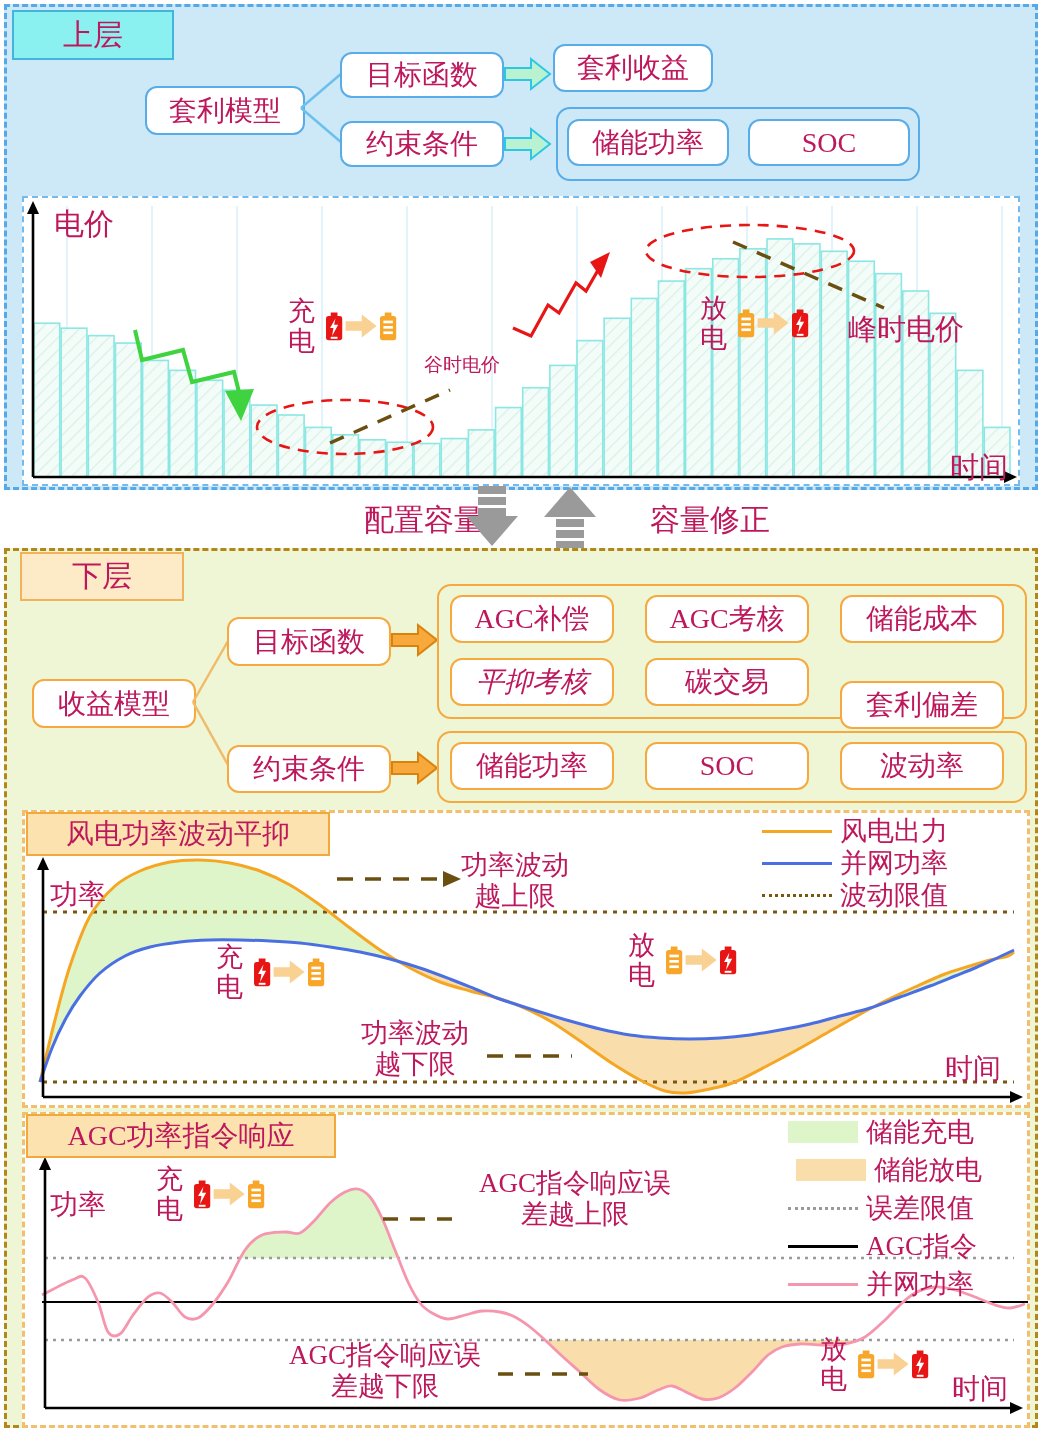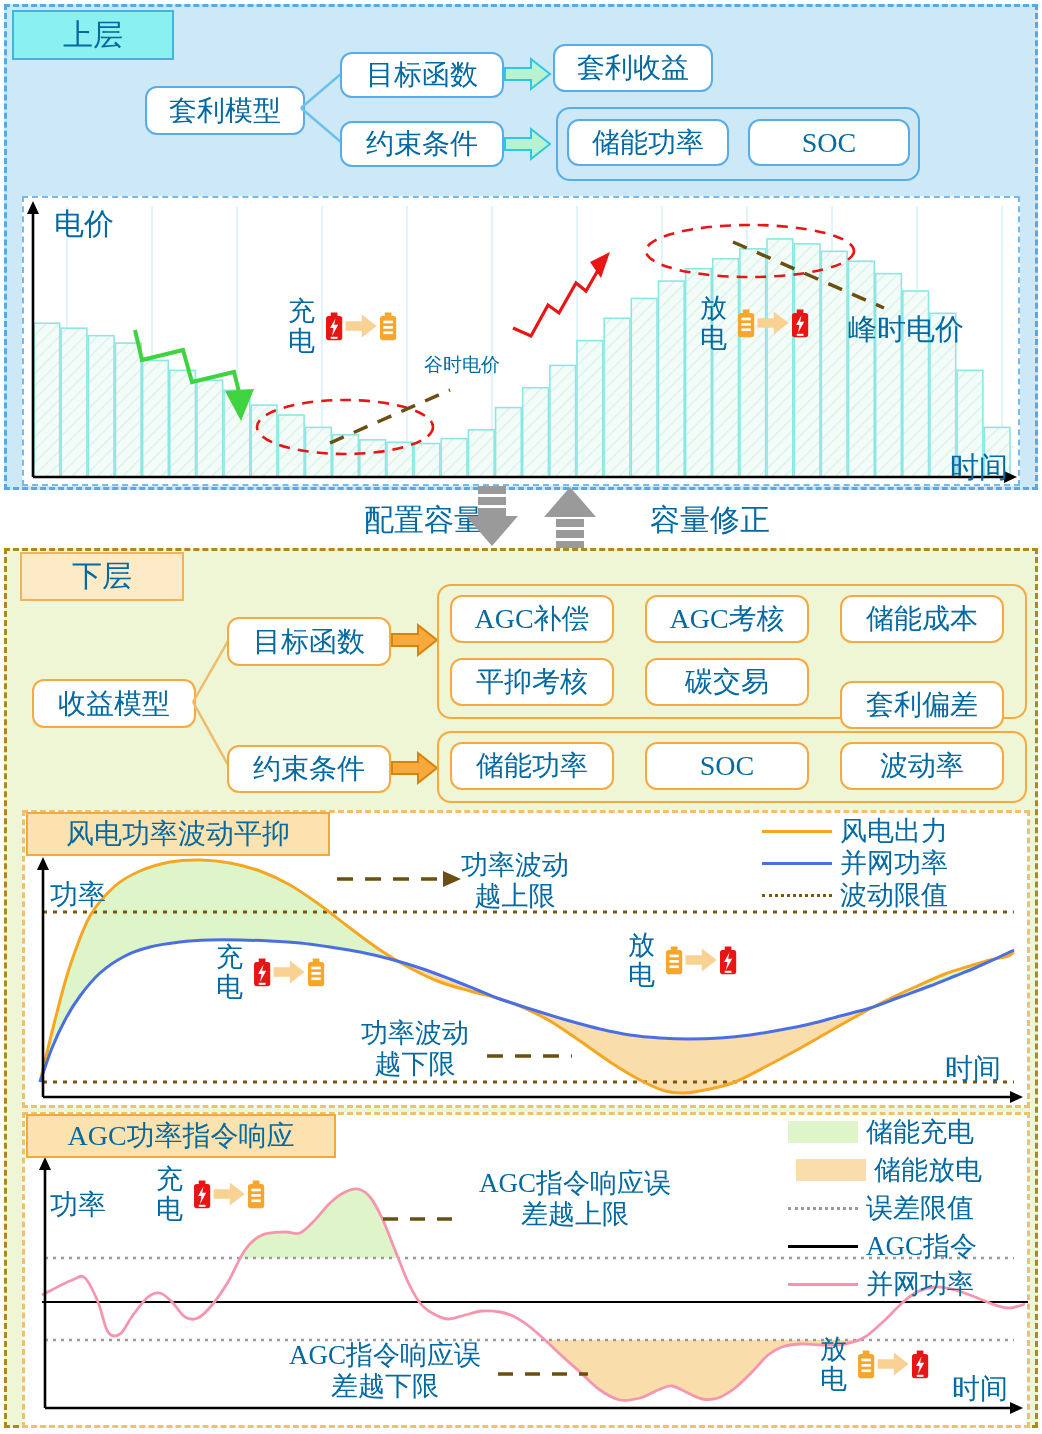--- a/index.html
+++ b/index.html
@@ -1,17 +1,17 @@
 <!DOCTYPE html>
 <html><head>
 <meta charset="utf-8">
 <style>
   html,body{margin:0;padding:0;background:#fff;}
   #page{position:relative;width:1042px;height:1434px;background:#fff;overflow:hidden;
-        font-family:"Liberation Serif","DejaVu Serif",serif;color:#0369a1;}
+        font-family:"Liberation Serif","DejaVu Serif",serif;color:#be185d;}
   .abs{position:absolute;}
   .panel-upper{left:4px;top:4px;width:1028px;height:480px;background:#cde9f7;
                border:3px dashed #55a9e8;}
   .panel-lower{left:4px;top:548px;width:1028px;height:874px;background:#eef6d6;
                border:3px dashed #b1861b;}
   .layer-tag{display:flex;align-items:center;justify-content:center;font-size:30px;}
   .tag-upper{left:12px;top:10px;width:158px;height:46px;background:#8bf1f0;border:2px solid #43b4dc;}
   .tag-lower{left:20px;top:552px;width:160px;height:45px;background:#fdeac7;border:2px solid #f2b25c;}
   .box{display:flex;align-items:center;justify-content:center;background:#fff;
        border-radius:12px;font-size:28px;white-space:nowrap;text-align:right;}
@@ -234,21 +234,21 @@
   <div class="abs box b-orange container-box" style="left:437px;top:584px;width:586px;height:131px;"></div>
   <div class="abs box b-orange" style="left:450px;top:595px;width:160px;height:44px;">
     <span>AGC补偿</span>
     </div>
   <div class="abs box b-orange" style="left:645px;top:595px;width:160px;height:44px;">
     <span>AGC考核</span>
     </div>
   <div class="abs box b-orange" style="left:840px;top:595px;width:160px;height:44px;">
     <span>储能成本</span>
     </div>
-  <div class="abs box b-orange" style="left:450px;top:658px;width:160px;height:44px;">
+  <div class="abs box b-orange" style="left:450px;top:658px;width:160px;height:44px;font-style:italic;">
     <span>平抑考核</span>
     </div>
   <div class="abs box b-orange" style="left:645px;top:658px;width:160px;height:44px;">
     <span>碳交易</span>
     </div>
   <div class="abs box b-orange" style="left:840px;top:681px;width:160px;height:44px;">
     <span>套利偏差</span>
     </div>
 
   <div class="abs box b-orange container-box" style="left:437px;top:731px;width:586px;height:68px;"></div>

